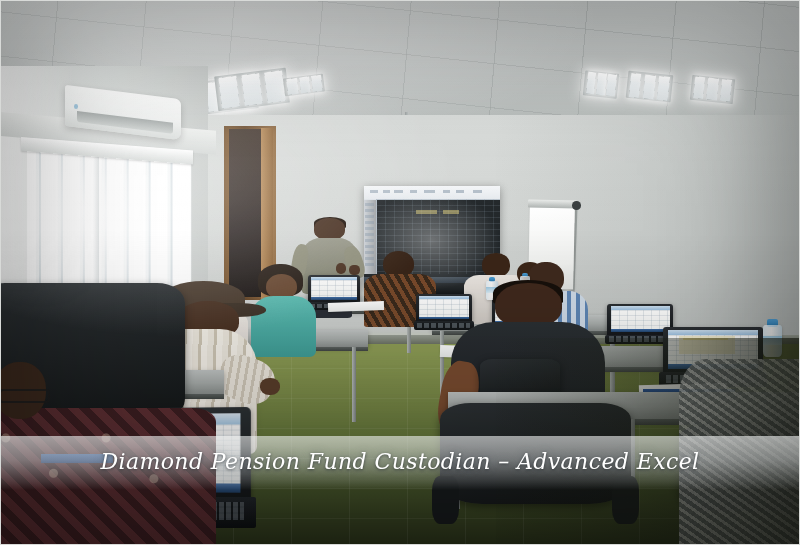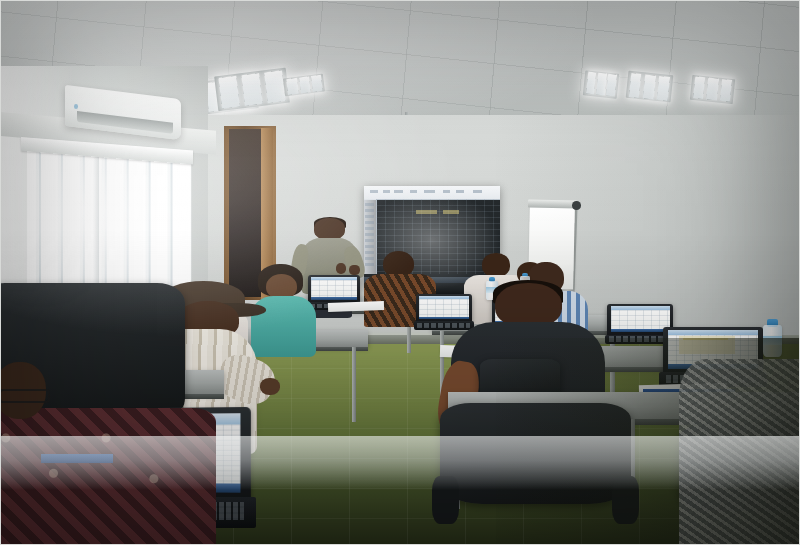--- a/index.html
+++ b/index.html
@@ -892,14 +892,15 @@
     <div class="glasses"></div>
   </div>
 
   <div class="bluefolder" id="fold-2"></div>
 
   <div class="layer" id="floor-dark-right"></div>
   <div class="layer" id="grade"></div>
   <div class="layer" id="vignette"></div>
 
   <div class="layer" id="caption-band"></div>
+  <div id="caption-text">Diamond Pension Fund Custodian – Advanced Excel</div>
 
 </div>
 
 </body></html>

